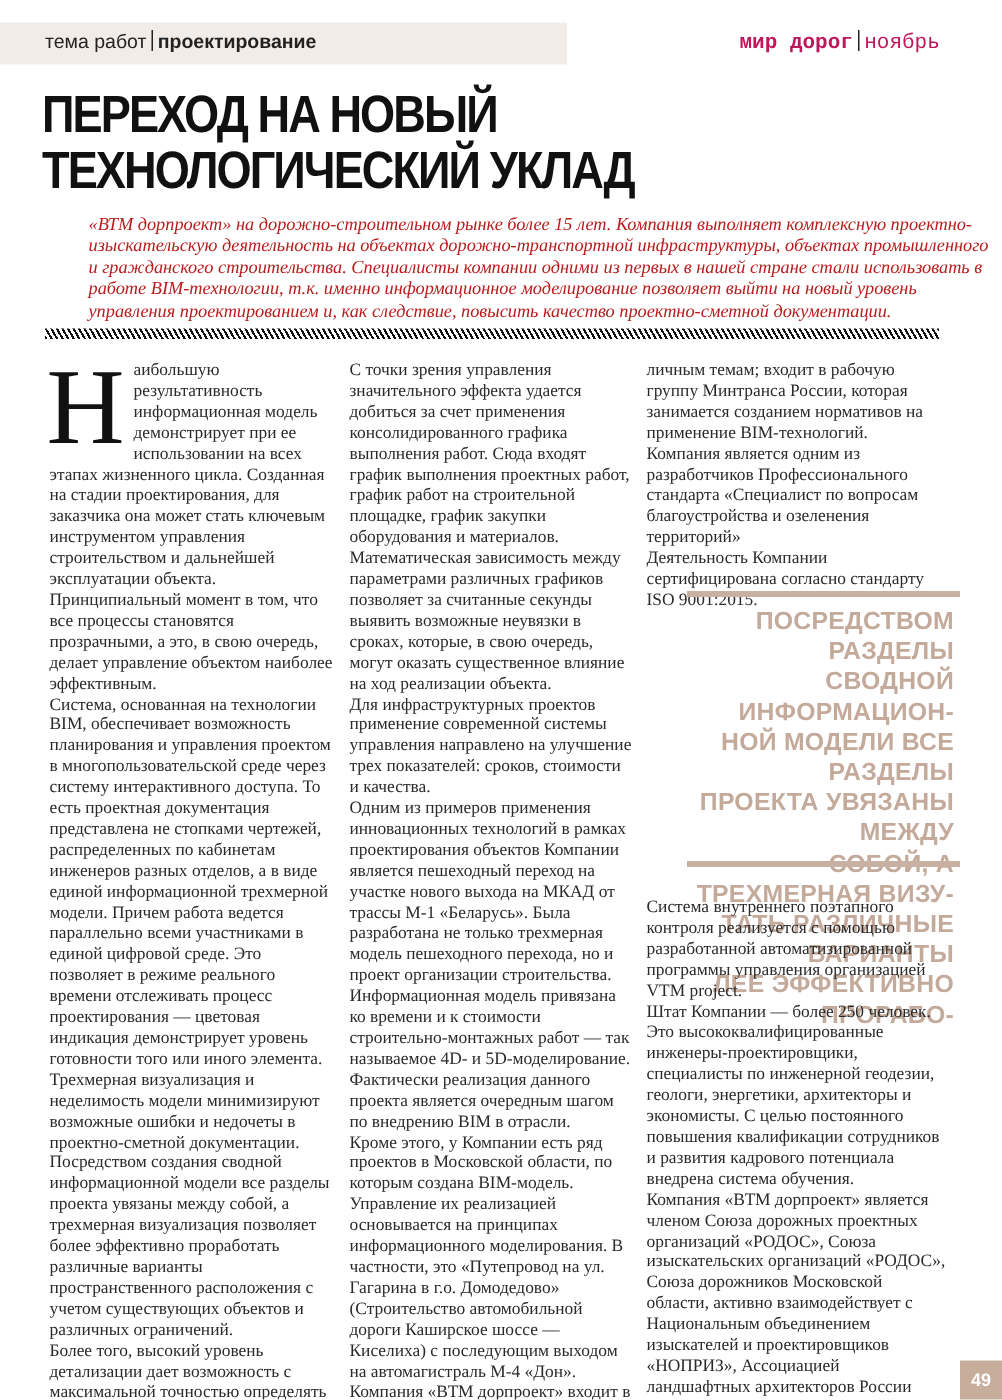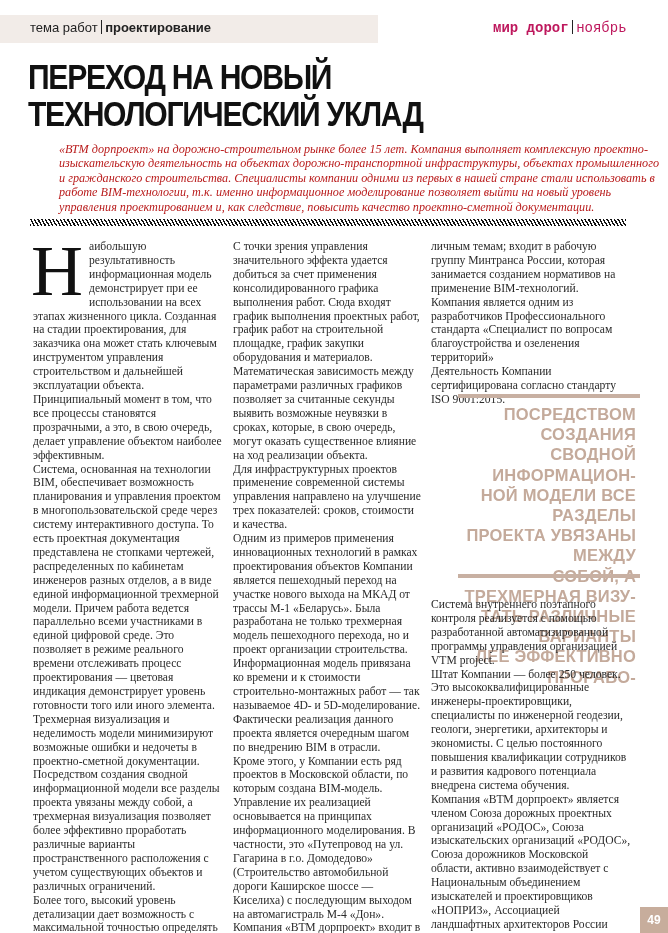--- a/index.html
+++ b/index.html
@@ -64,21 +64,21 @@
 </div>
 
 <div class="col c3">
   <p>личным темам; входит в рабочую группу Минтранса России, которая занимается созданием нормативов на применение BIM-технологий.</p>
   <p>Компания является одним из разработчиков Профессионального стандарта «Специалист по вопросам благоустройства и озеленения территорий»</p>
   <p>Деятельность Компании сертифицирована согласно стандарту ISO 9001:2015.</p>
 </div>
 
 <div class="pq-top"></div>
 <div class="pq">
-  <div>ПОСРЕДСТВОМ СОЗДАНИЯ</div>
+  <div>ПОСРЕДСТВОМ РАЗДЕЛЫ</div>
   <div>СВОДНОЙ ИНФОРМАЦИОН-</div>
   <div>НОЙ МОДЕЛИ ВСЕ РАЗДЕЛЫ</div>
   <div>ПРОЕКТА УВЯЗАНЫ МЕЖДУ</div>
   <div>СОБОЙ, А ТРЕХМЕРНАЯ ВИЗУ-</div>
   <div>ТАТЬ РАЗЛИЧНЫЕ ВАРИАНТЫ</div>
   <div>ЛЕЕ ЭФФЕКТИВНО ПРОРАБО-</div>
 </div>
 <div class="pq-bot"></div>
 
 <div class="col c3b">

